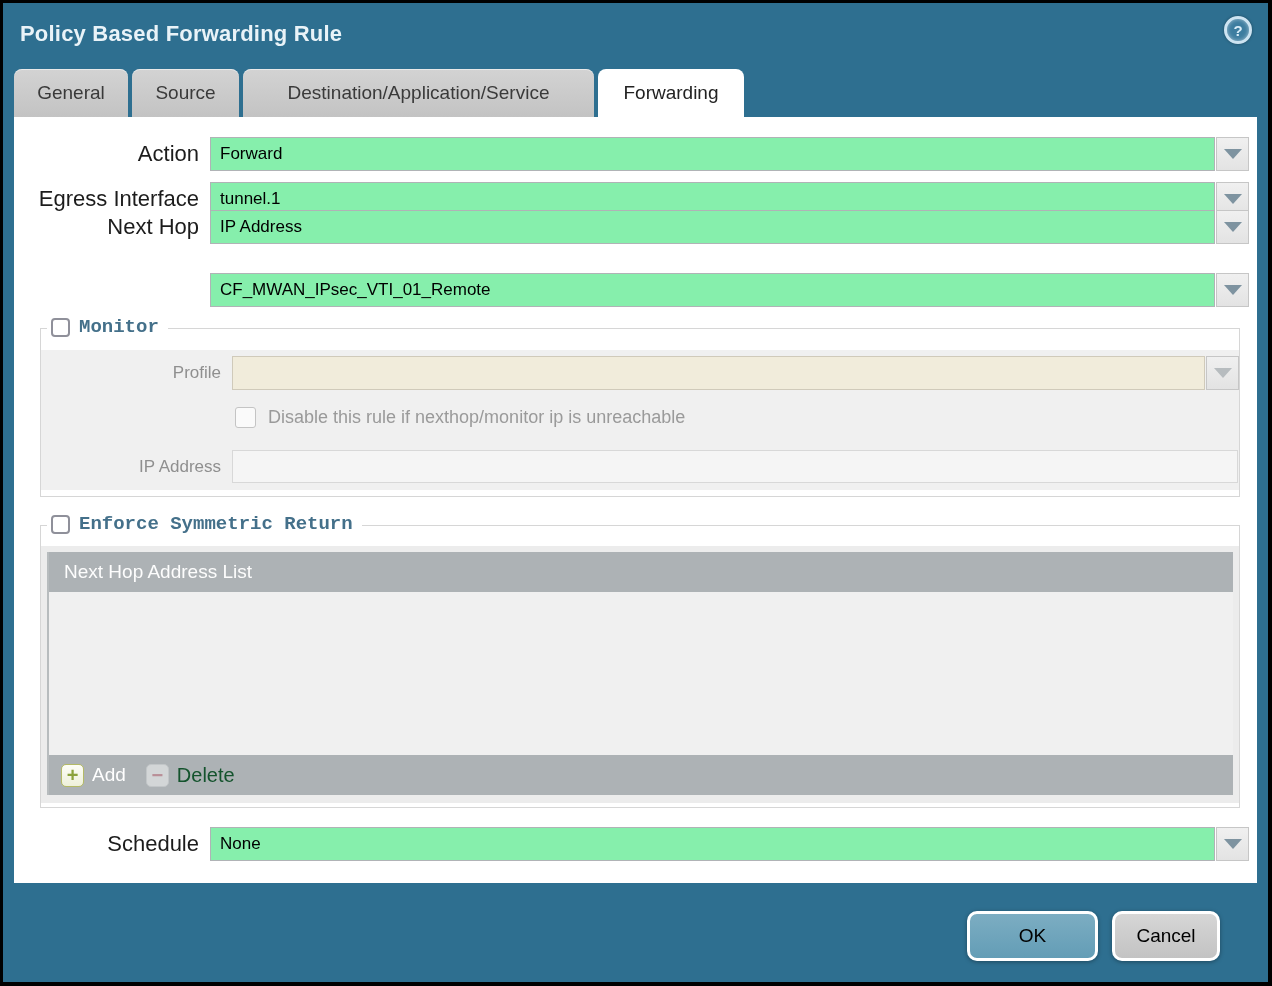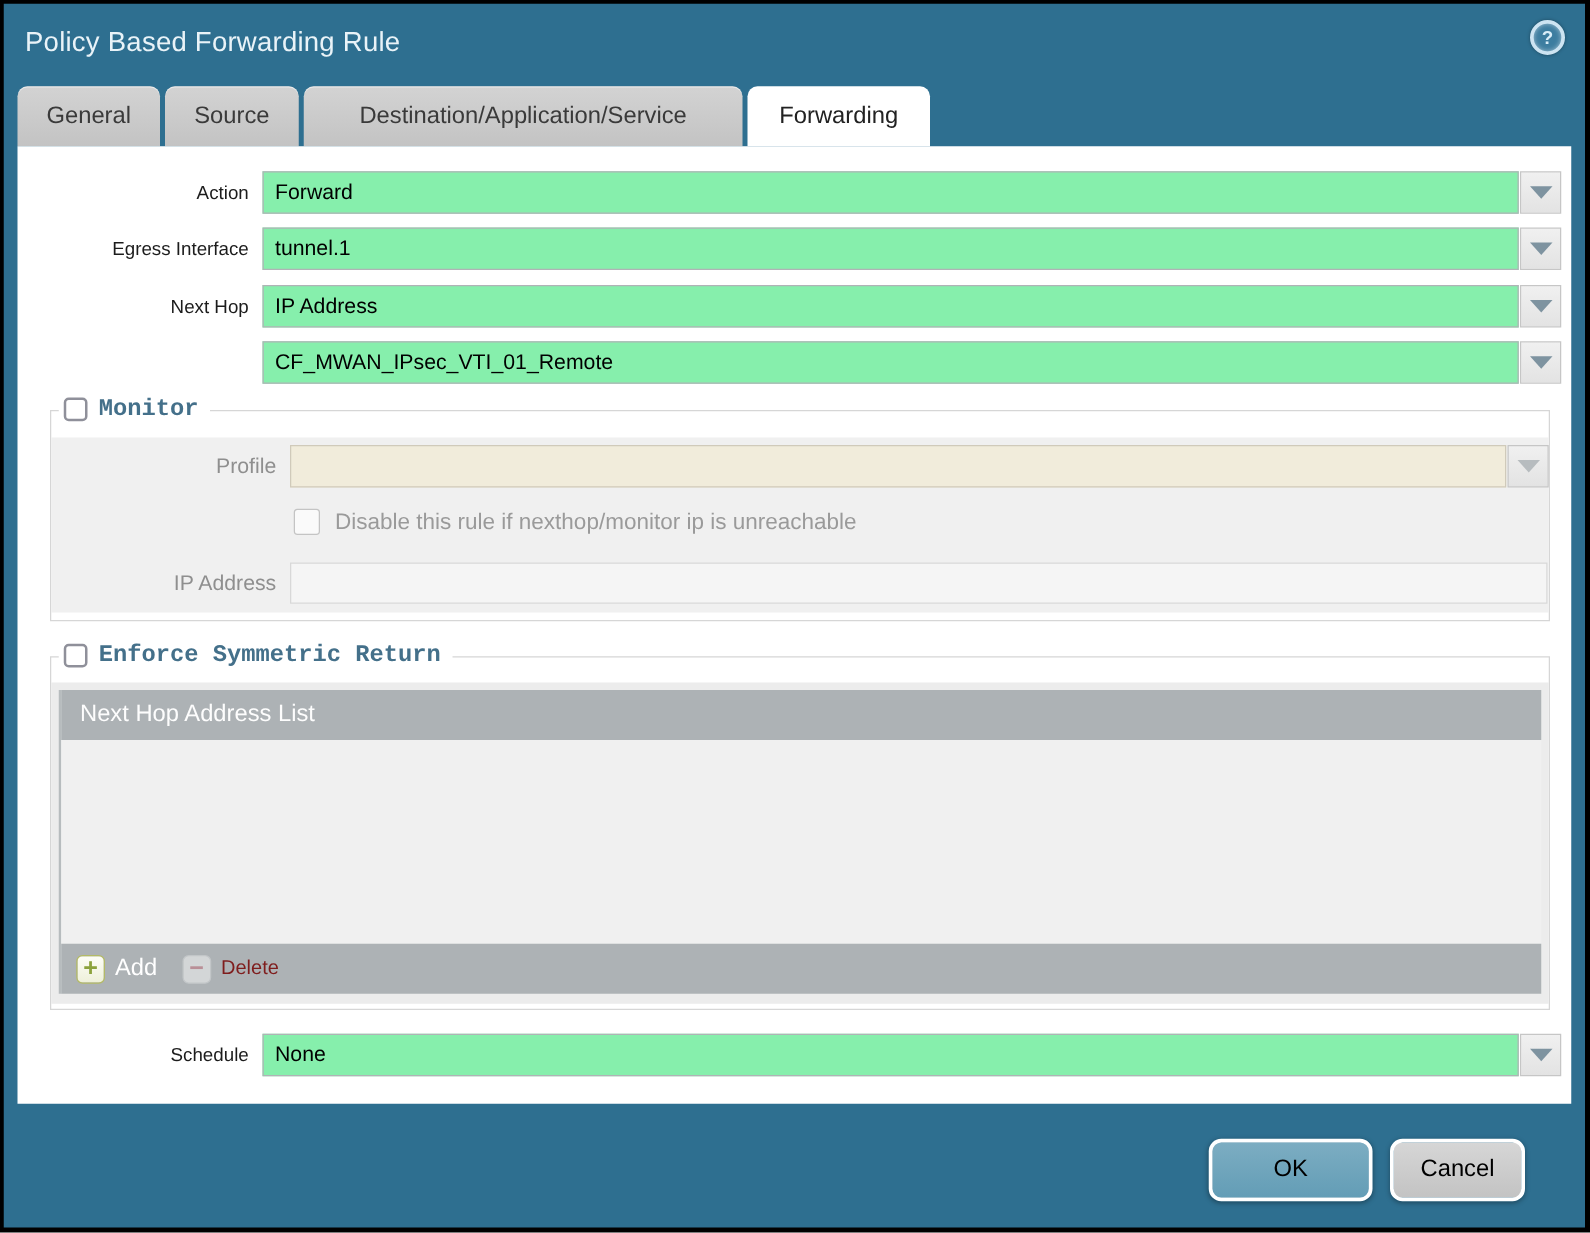--- a/index.html
+++ b/index.html
@@ -13,21 +13,21 @@
     position: absolute;
     left: 3px; top: 3px; right: 4px; bottom: 4px;
     background: #2e6f90;
   }
   
   .titlebar {
     position: absolute; left: 0; top: 0; right: 0; height: 64px;
   }
   .title {
     position: absolute; left: 17px; top: 18px;
-    color: #e9f3f8; font-size: 22px; font-weight: 400; letter-spacing: 0.2px; text-align: right;
+    color: #e9f3f8; font-size: 22px; font-weight: 700; letter-spacing: 0.2px; text-align: right;
   }
   .help-icon {
     position: absolute; right: 16px; top: 13px;
     width: 28px; height: 28px; border-radius: 50%;
     background: #3d7da0;
     border: 3px solid #cde4f2;
     box-shadow: 0 0 3px rgba(0,0,0,.35), inset 0 0 4px rgba(255,255,255,.5);
     color: #d9edf8; font-size: 15px; font-weight: bold;
     display: flex; align-items: center; justify-content: center;
     cursor: pointer;
@@ -59,21 +59,21 @@
   .content {
     position: absolute; left: 11px; top: 114px; right: 11px; height: 766px;
     background: #ffffff;
   }
   .form-row {
     position: absolute; left: 0; right: 8px; height: 34px;
     display: flex; align-items: center;
   }
   .form-label {
     width: 196px; text-align: right; padding-right: 11px;
-    font-size: 15px; color: #1c1c1c;
+    font-size: 22px; color: #1c1c1c;
   }
   .combo { flex: 1; display: flex; height: 34px; }
   .combo-input {
     flex: 1; height: 34px;
     border: 1px solid #b0b3b6;
     background: #86efac;
     font-size: 17px; color: #000;
     display: flex; align-items: center;
     padding: 0 9px;
   }
@@ -163,21 +163,21 @@
     background: linear-gradient(#fdfdf6, #eef0da);
     border: 1px solid #b4ba66;
     color: #8ca23c;
   }
   .delete-icon {
     background: #d3d6d7;
     border: 1px solid #c2c6c8;
     color: #b98f97;
   }
   .add-label { color: #ffffff; font-size: 19px; }
-  .delete-label { color: #7f1d1d; font-size: 16px; }
+  .delete-label { color: #14532d; font-size: 20px; }
   
   .btn {
     position: absolute; top: 908px; height: 50px;
     border: 3px solid #ffffff; border-radius: 10px;
     font-size: 19px; color: #000;
     display: flex; align-items: center; justify-content: center;
     cursor: pointer;
     box-shadow: 0 1px 4px rgba(0,0,0,.35);
   }
   .btn-ok { left: 964px; width: 131px; background: linear-gradient(#7cadc2, #639db6); }
@@ -215,21 +215,21 @@
     <div class="form-row" style="top:65px;">
       <div class="form-label">Egress Interface</div>
       <div class="combo">
         <div class="combo-input">tunnel.1</div>
         <div class="combo-btn">
             <span class="arrow-down"></span>
           </div>
       </div>
     </div>
 
-    <div class="form-row" style="top:111px;">
+    <div class="form-row" style="top:93px;">
       <div class="form-label">Next Hop</div>
       <div class="combo">
         <div class="combo-input">IP Address</div>
         <div class="combo-btn">
             <span class="arrow-down"></span>
           </div>
       </div>
     </div>
 
     <div class="form-row" style="top:156px;">

